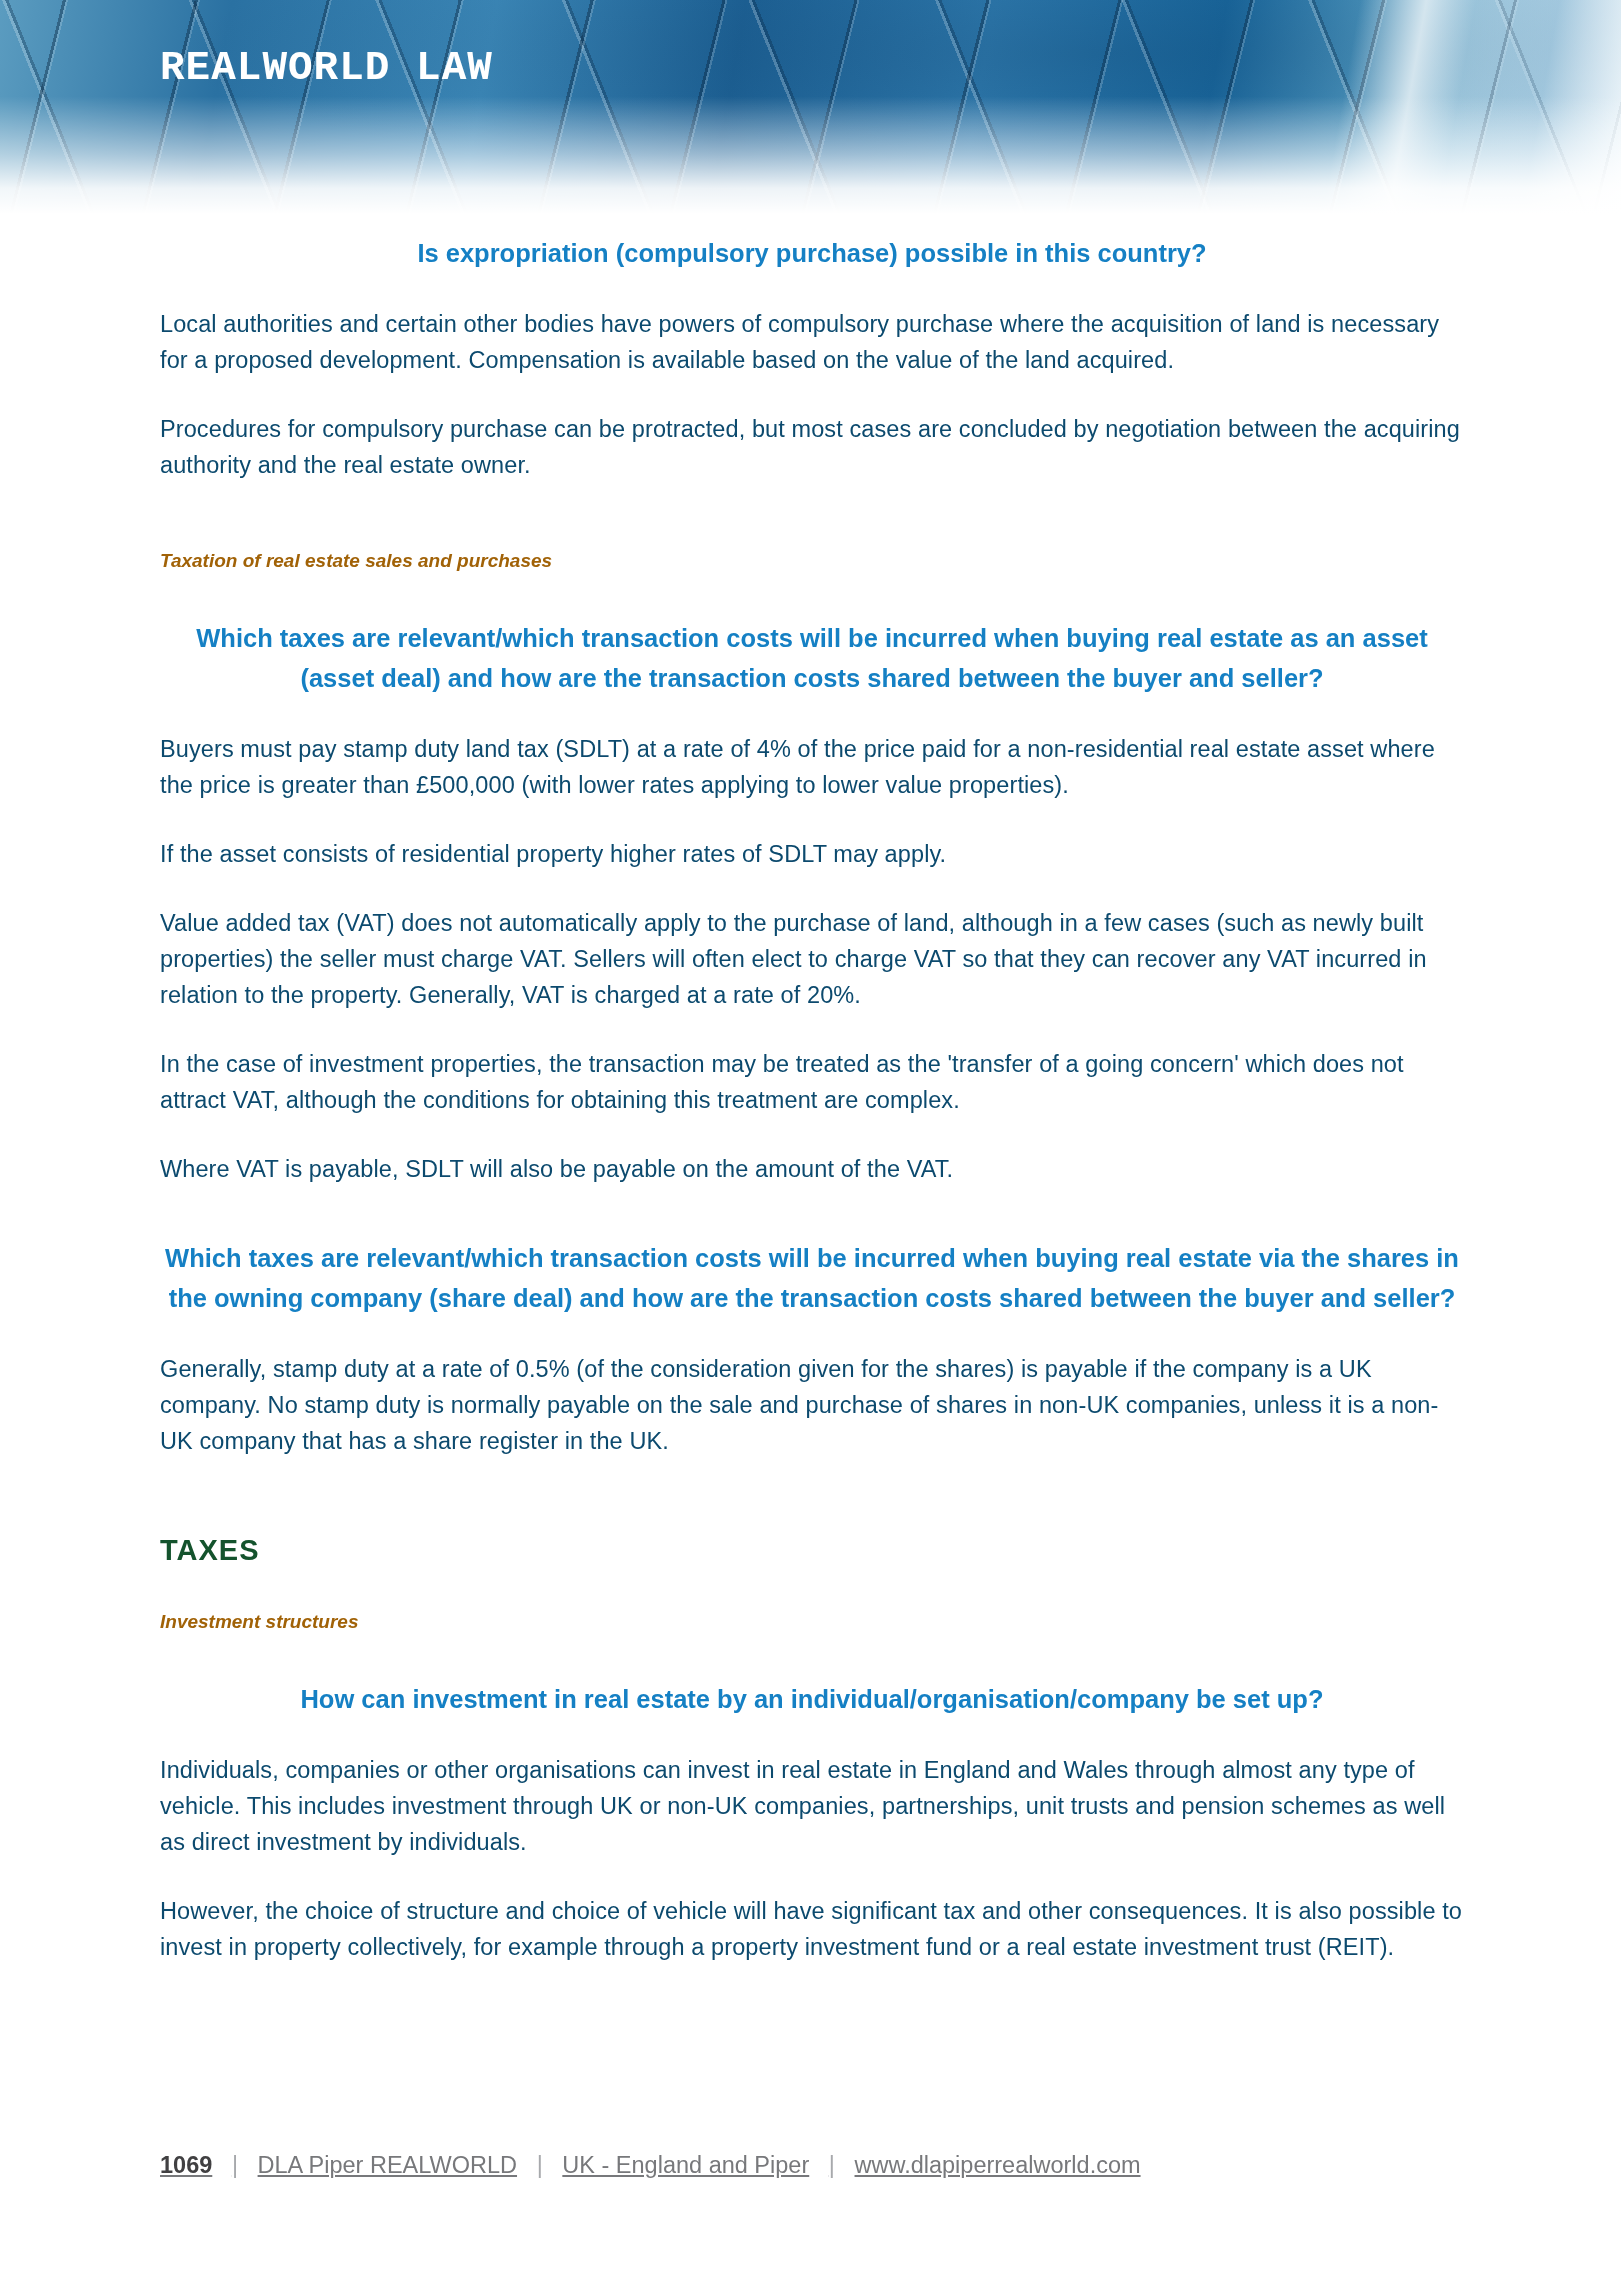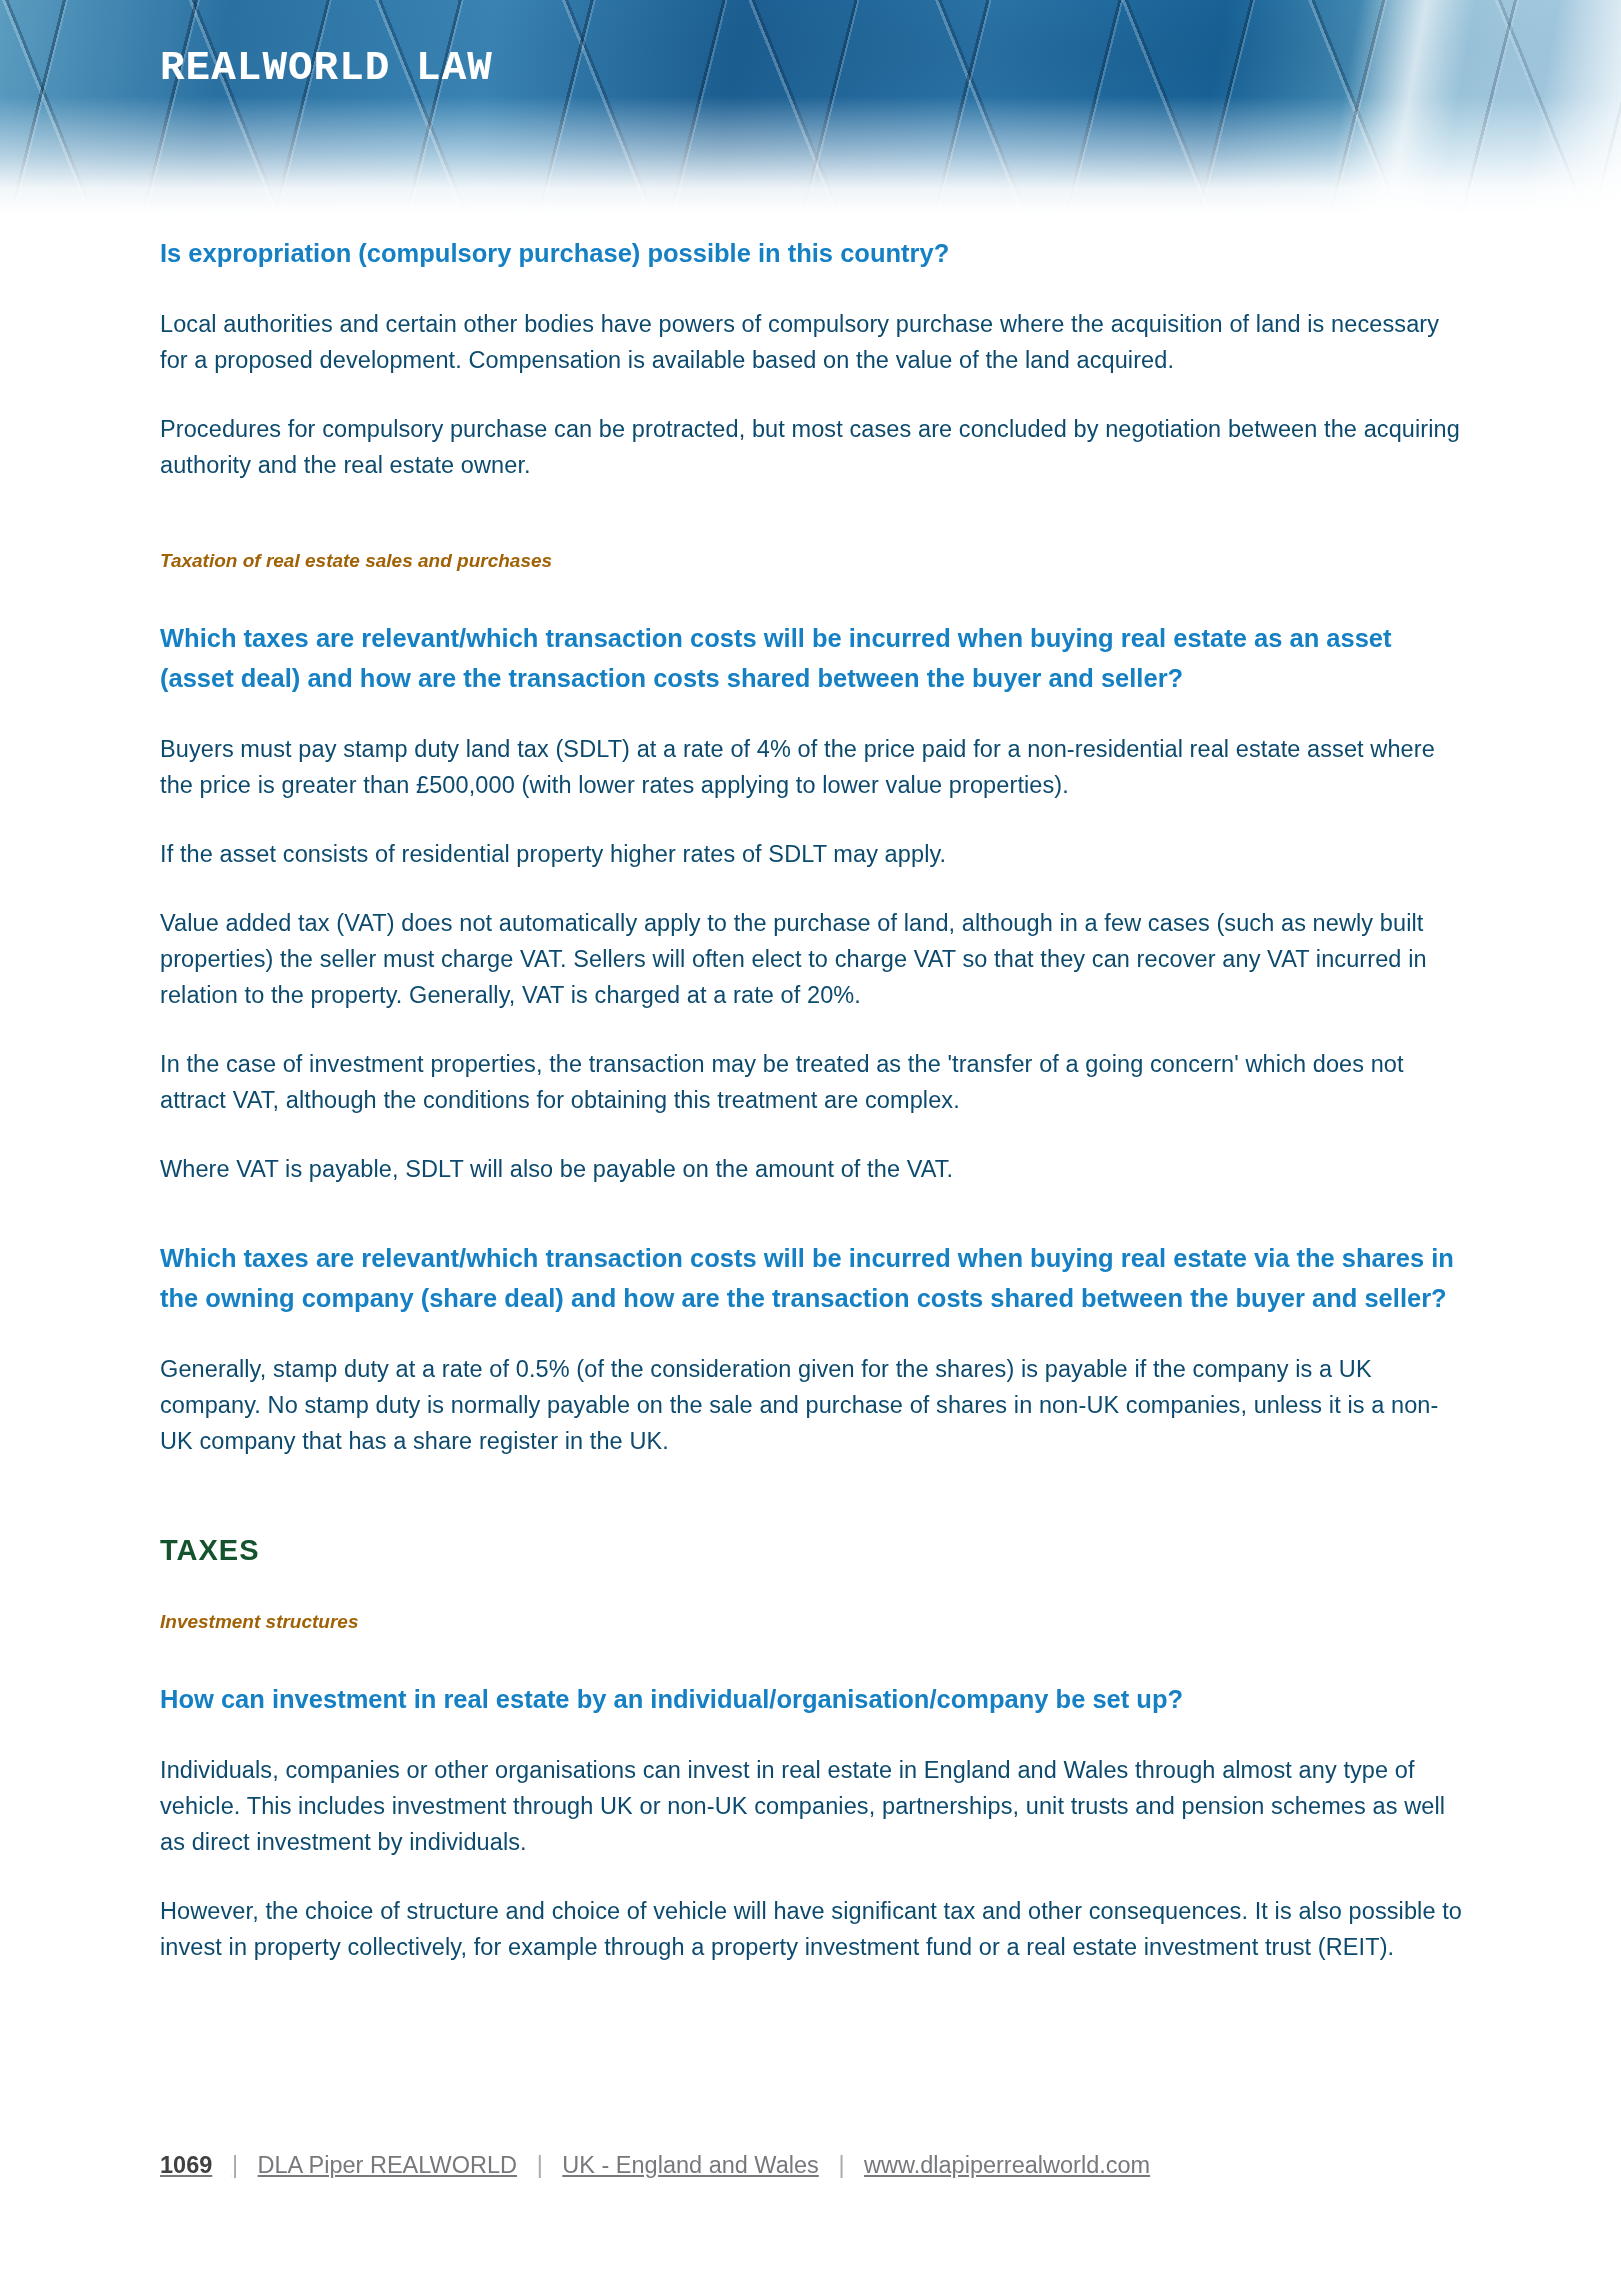--- a/index.html
+++ b/index.html
@@ -60,20 +60,21 @@
     line-height: 36px;
     color: #0c4a6e;
     letter-spacing: 0.1px;
   }
   h2.q {
     margin: 51px 0 0 0;
     font-size: 25.5px;
     line-height: 40px;
     font-weight: 700;
     color: #1580c4;
+    text-align: center;
   }
   h2.q.first { margin-top: 0; }
   h2.q.after-subhead { margin-top: 41px; }
   h3.subhead {
     margin: 61px 0 0 0;
     font-size: 19px;
     line-height: 33px;
     font-weight: 700;
     font-style: italic;
     color: #a16207;
@@ -143,19 +144,19 @@
     <h2 class="q after-subhead">How can investment in real estate by an individual/organisation/company be set up?</h2>
     <p class="para">Individuals, companies or other organisations can invest in real estate in England and Wales through almost any type of vehicle. This includes investment through UK or non-UK companies, partnerships, unit trusts and pension schemes as well as direct investment by individuals.</p>
     <p class="para">However, the choice of structure and choice of vehicle will have significant tax and other consequences. It is also possible to invest in property collectively, for example through a property investment fund or a real estate investment trust (REIT).</p>
   </main>
 
   <footer class="footer">
     <span class="pagenum">1069</span>
     <span class="sep">|</span>
     <span class="pub">DLA Piper REALWORLD</span>
     <span class="sep">|</span>
-    <span class="region">UK - England and Wales</span>
+    <span class="region">UK - England and Piper</span>
     <span class="sep">|</span>
     <span class="website">www.dlapiperrealworld.com</span>
   </footer>
 
 </div>
 
 
 </body></html>

